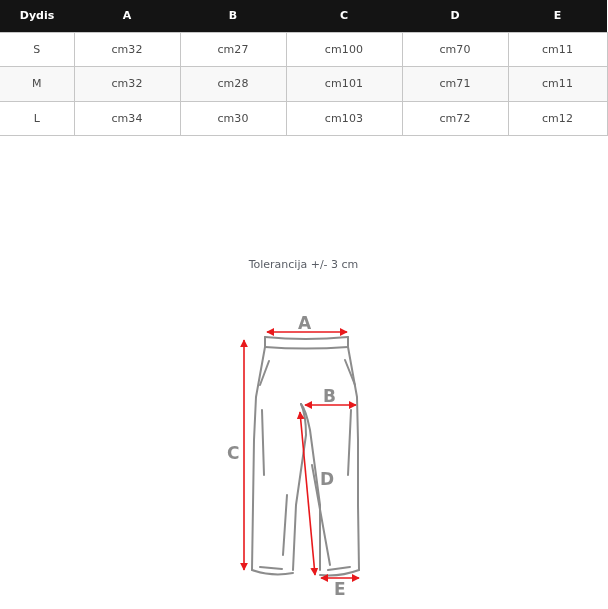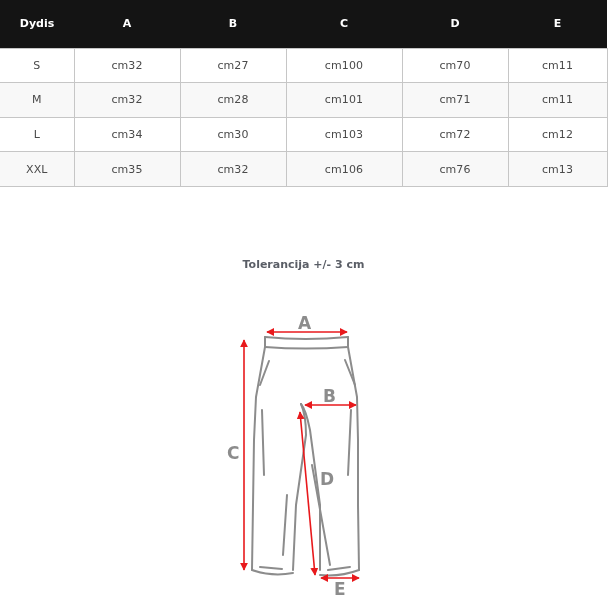--- a/index.html
+++ b/index.html
@@ -3,33 +3,33 @@
   <meta charset="utf-8">
   <style>
     * { box-sizing: border-box; margin: 0; padding: 0; }
     html, body { width: 608px; height: 609px; background: #ffffff; overflow: hidden; }
     body { font-family: "DejaVu Sans", sans-serif; position: relative; }
     table.size-table {
       position: absolute; left: 0; top: 0;
       width: 607px; border-collapse: collapse; table-layout: fixed;
     }
     table.size-table th {
-      background: #141414; color: #ffffff; height: 48px;
+      background: #141414; color: #ffffff; height: 32px;
       font-size: 11px; font-weight: bold; text-align: center;
       border: none;
     }
     table.size-table td {
       height: 34.6px; font-size: 11px; color: #4a4a4a; text-align: center;
       border: 1px solid #c6c6c6; font-weight: normal; letter-spacing: 0.1px;
     }
     table.size-table tr:nth-child(even) td { background: #f8f8f8; }
     table.size-table td:first-child { border-left: none; }
     .tolerance {
       position: absolute; top: 258px; left: 0; width: 607px; text-align: center;
-      font-size: 11px; font-weight: bold; color: #5a5e66;
+      font-size: 11px; font-weight: normal; color: #5a5e66;
     }
     .diagram { position: absolute; left: 220px; top: 305px; width: 160px; height: 300px; }
     .diagram svg { width: 160px; height: 300px; display: block; }
     .lbl { font-family: "DejaVu Sans", sans-serif; font-size: 17px; fill: #8c8c8c; font-weight: bold; }
   </style>
 </head>
 <body>
 
 <table class="size-table">
   <colgroup>
@@ -67,28 +67,20 @@
       <td>cm71</td>
       <td>cm11</td>
     </tr>
     <tr>
       <td>L</td>
       <td>cm34</td>
       <td>cm30</td>
       <td>cm103</td>
       <td>cm72</td>
       <td>cm12</td>
-    </tr>
-    <tr>
-      <td>XXL</td>
-      <td>cm35</td>
-      <td>cm32</td>
-      <td>cm106</td>
-      <td>cm76</td>
-      <td>cm13</td>
     </tr>
   </tbody>
 </table>
 
 <div class="tolerance">Tolerancija +/- 3 cm</div>
 
 <div class="diagram">
   <svg viewBox="0 0 160 300">
     <defs>
       <marker id="ah" viewBox="0 0 10 10" refX="9" refY="5" markerWidth="5" markerHeight="5" orient="auto-start-reverse">

